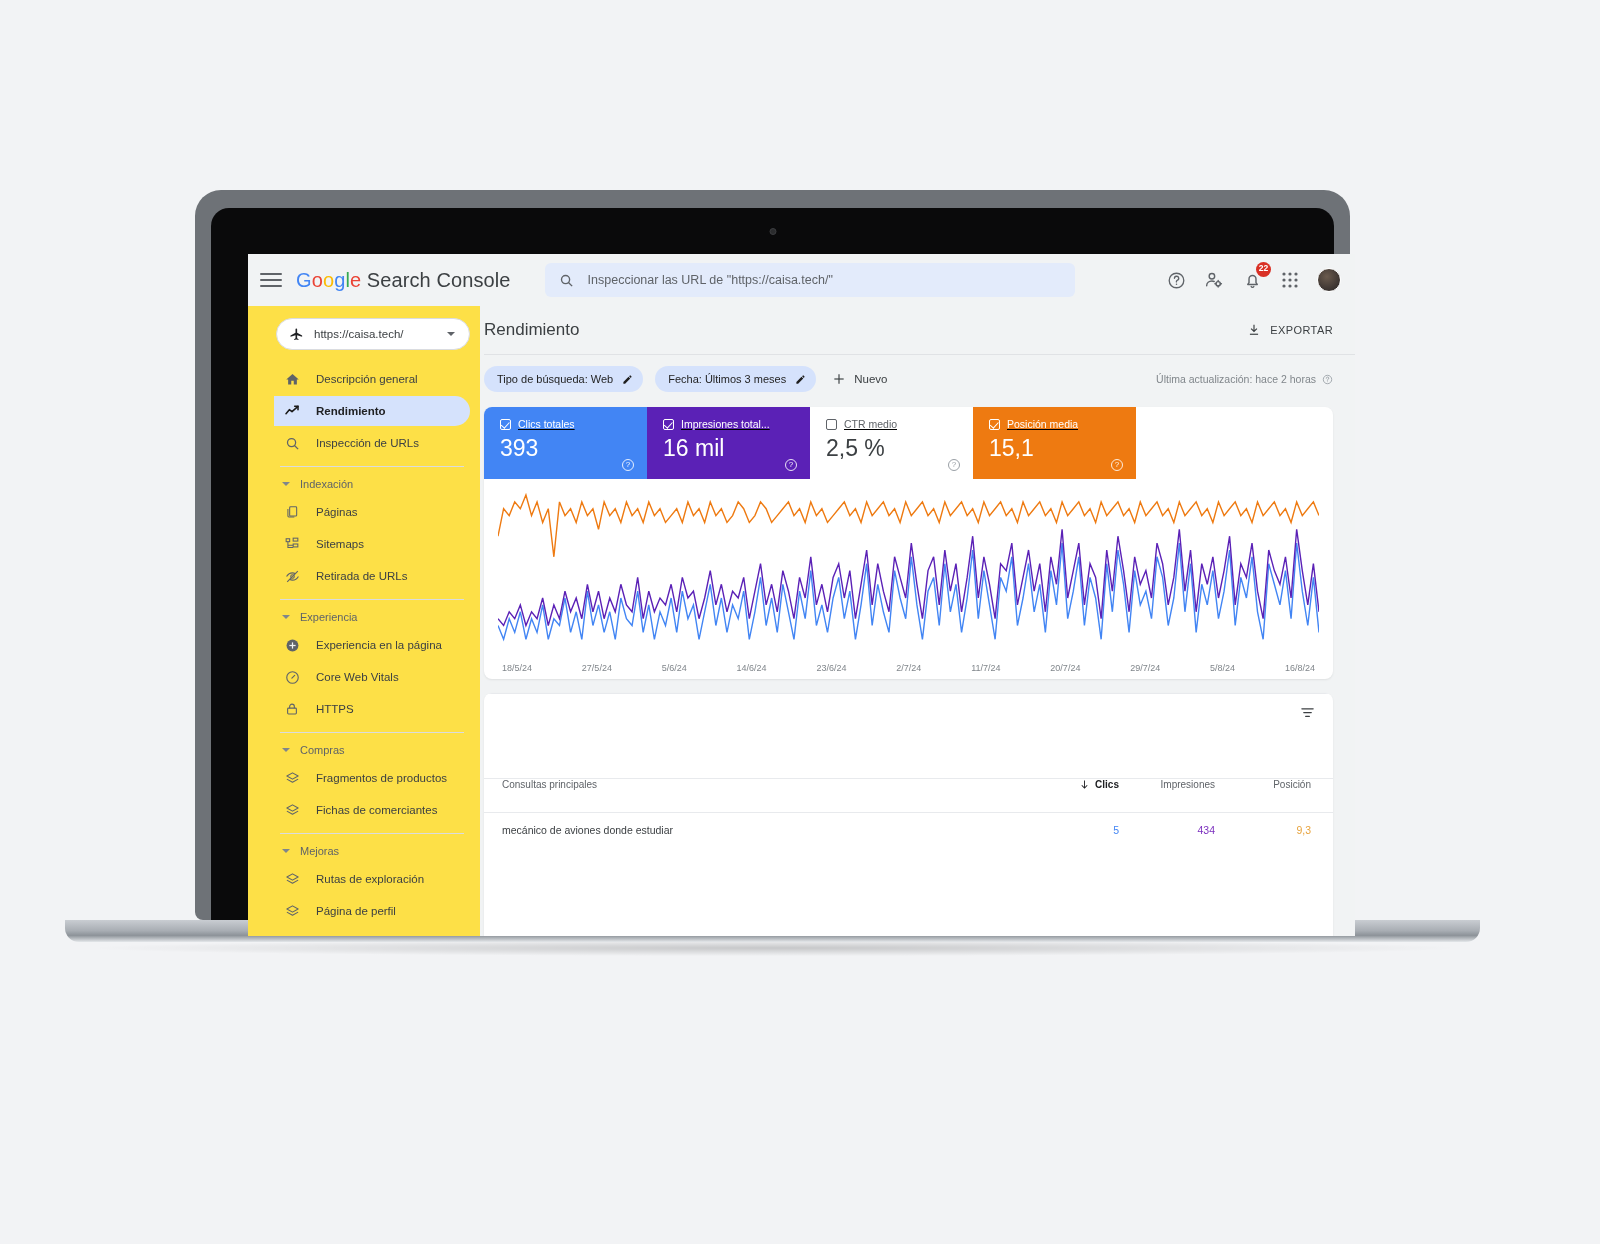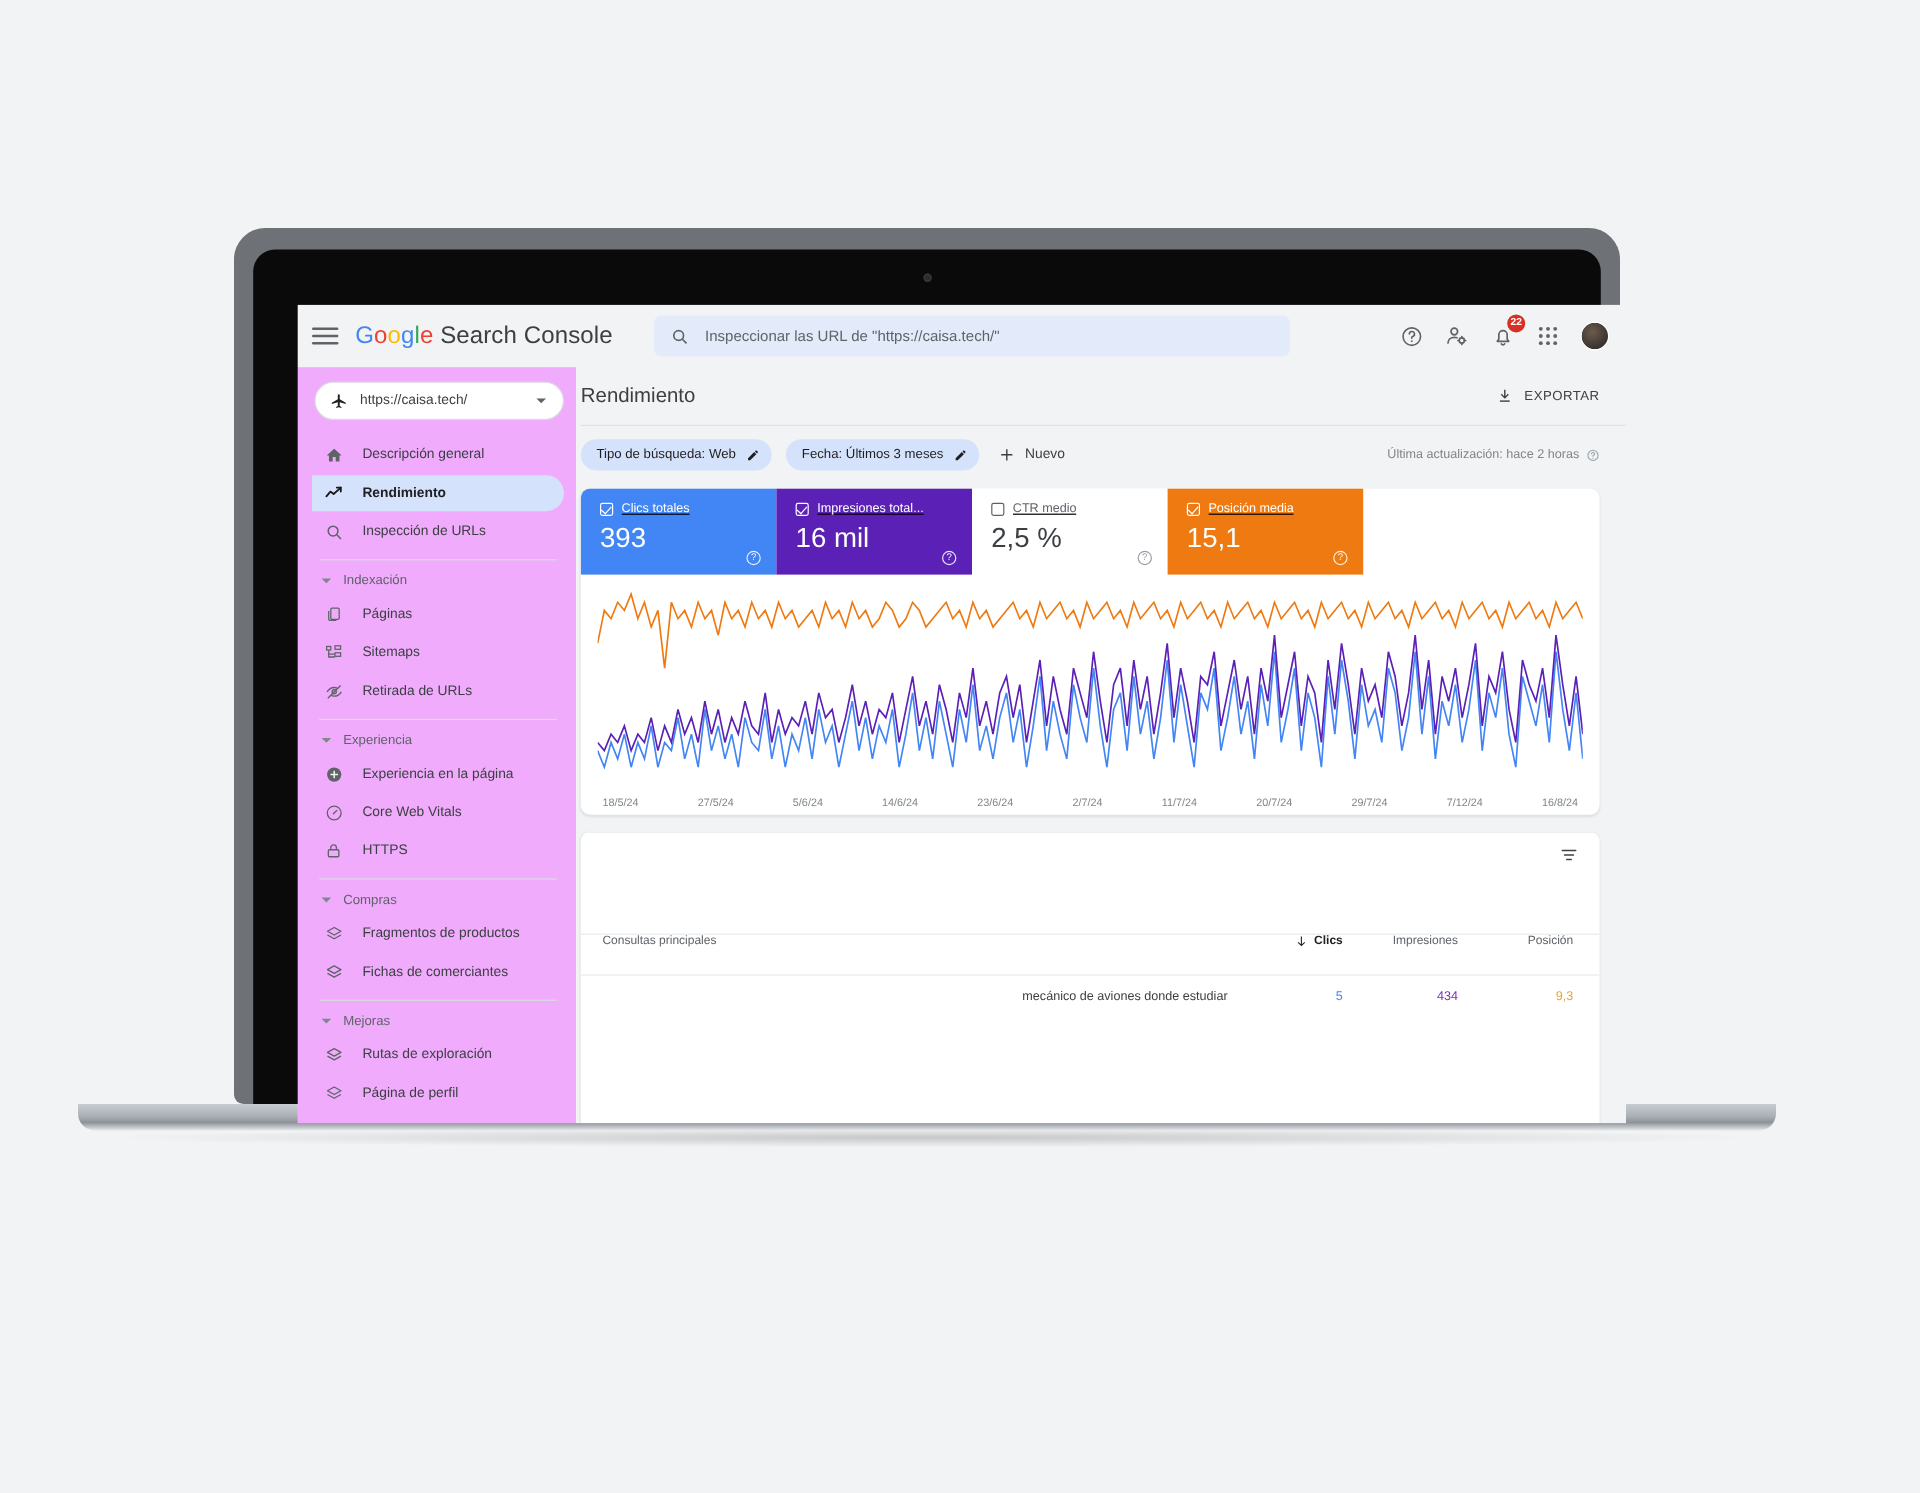--- a/index.html
+++ b/index.html
@@ -84,21 +84,21 @@
   }
   .avatar {
     width: 24px; height: 24px; border-radius: 50%;
     background: radial-gradient(circle at 40% 35%, #6b5b4e 0%, #3a3330 70%);
     border: 1.5px solid #fff; cursor: pointer;
   }
 
   .body { display: flex; flex: 1; min-height: 0; }
 
   
-  .sidebar { width: 232px; flex: 0 0 232px; background: #f0abfc; padding: 6px 10px 0 12px; overflow: hidden; }
+  .sidebar { width: 232px; flex: 0 0 232px; background: #fde047; padding: 6px 10px 0 26px; overflow: hidden; }
   .siteselect {
     height: 32px; border: 1px solid #dadce0; border-radius: 17px; background: #fff;
     display: flex; align-items: center; padding: 0 8px 0 12px; margin: 6px 0 14px 2px;
     cursor: pointer;
   }
   .siteselect .plane { width: 15px; height: 15px; margin-right: 10px; }
   .siteselect .url { font-size: 11.5px; color: #3c4043; flex: 1; }
   .caret { width: 0; height: 0; border-left: 4px solid transparent; border-right: 4px solid transparent; border-top: 4px solid #5f6368; margin-right:6px; }
 
   .navitem {
@@ -172,21 +172,21 @@
   .tab { font-size: 10.5px; color: #5f6368; letter-spacing: .7px; padding: 0 20px; height: 46px; line-height: 46px; cursor: pointer; white-space: nowrap; }
   .tab.active { color: #202124; font-weight: bold; box-shadow: inset 0 -3px 0 #202124; }
   .tabrule { height:1px; background:#e8eaed; }
   .filterrow { height: 36px; display:flex; align-items:center; justify-content:flex-end; padding-right: 18px; }
   .filtericon { cursor:pointer; }
   .thead { display: flex; align-items: flex-start; height: 34px; padding: 0 22px 0 18px; border-top: 1px solid #e8eaed; margin-top: 48px;}
   .th-q { flex: 1; font-size: 10px; color: #5f6368; }
   .th-n { width: 96px; text-align: right; font-size: 10px; color: #5f6368; }
   .th-n.sorted { color:#202124; font-weight:bold; display:flex;align-items:center;justify-content:flex-end;gap:5px;}
   .trow { display: flex; align-items: center; height: 34px; padding: 0 22px 0 18px; border-top: 1px solid #e8eaed; }
-  .td-q { flex: 1; font-size: 10.5px; color: #3c4043; text-align: right; }
+  .td-q { flex: 1; font-size: 10.5px; color: #3c4043; }
   .td-n { width: 96px; text-align: right; font-size: 10.5px; }
   .c-clicks { color: #4285F4; }
   .c-impr { color: #7B2FBE; }
   .c-pos { color: #E8A33D; }
 </style>
 </head>
 <body>
 
 <div class="stage">
 
@@ -518,21 +518,21 @@
                   <div class="xaxis" id="xaxis">
                       <span>18/5/24</span>
                       <span>27/5/24</span>
                       <span>5/6/24</span>
                       <span>14/6/24</span>
                       <span>23/6/24</span>
                       <span>2/7/24</span>
                       <span>11/7/24</span>
                       <span>20/7/24</span>
                       <span>29/7/24</span>
-                      <span>7/12/24</span>
+                      <span>5/8/24</span>
                       <span>16/8/24</span>
                     </div>
                 </div>
               </div>
 
               <div class="tablecard">
                 <div class="tabrule"></div>
                 <div class="filterrow">
                   <svg class="filtericon" width="15" height="15" viewBox="0 0 24 24" fill="none" stroke="#3c4043" stroke-width="2" stroke-linecap="round">
                     <line x1="3" y1="6" x2="21" y2="6"></line>

